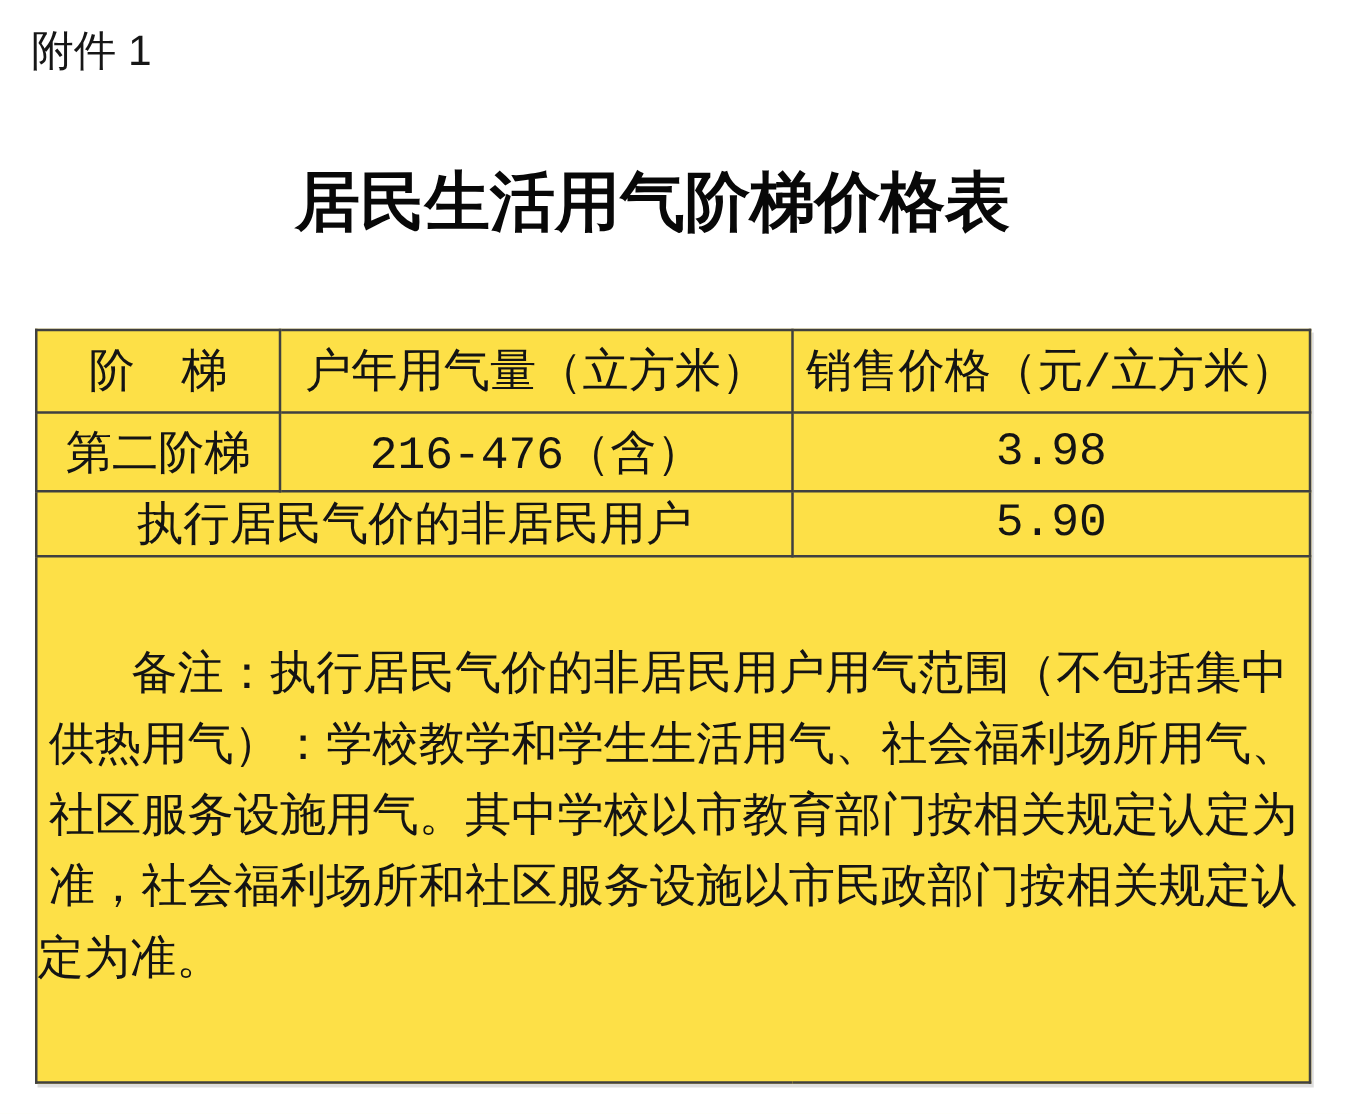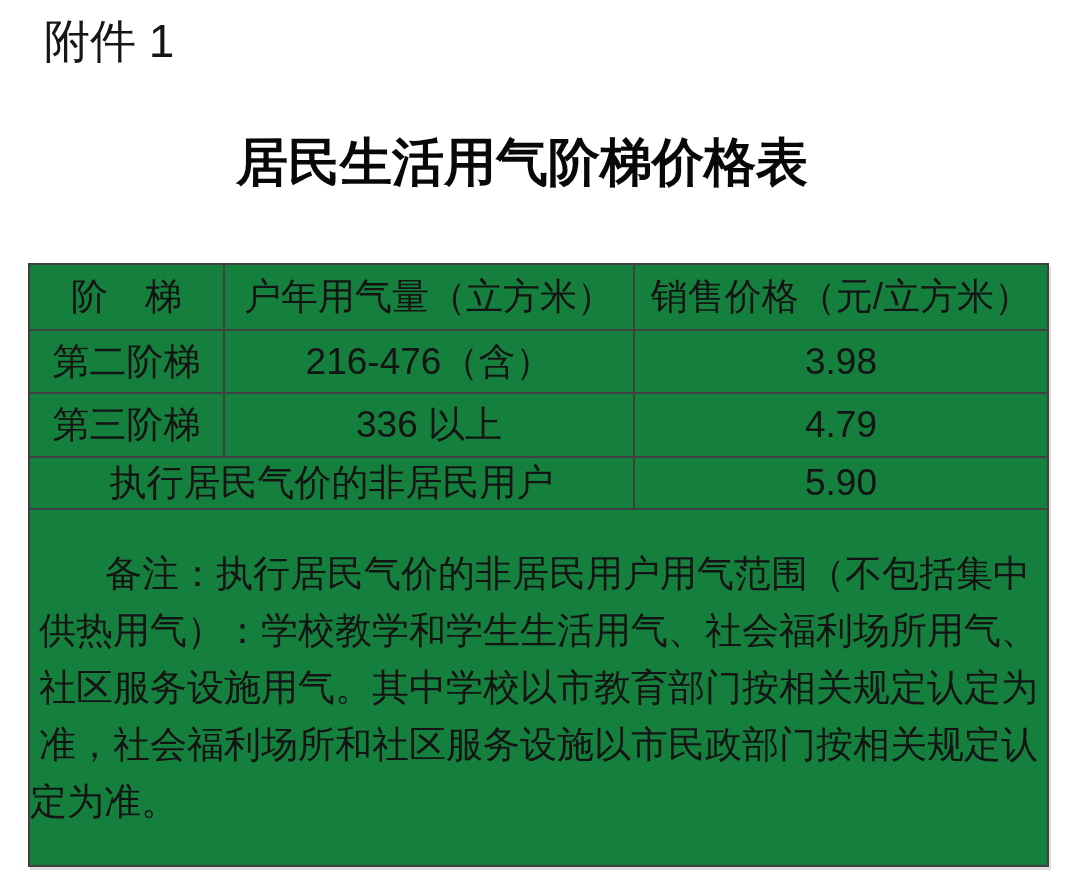--- a/index.html
+++ b/index.html
@@ -15,24 +15,23 @@
   .page {
     position: relative;
     width: 1080px;
     height: 891px;
     background: #ffffff;
   }
   .attachment-label {
     position: absolute;
     left: 25px;
     top: 21px;
-    font-size: 46px;
+    font-size: 34px;
     line-height: 40px;
     color: #161616;
-    margin-left: 19px;
   }
   .doc-title {
     position: absolute;
     left: 0;
     top: 130px;
     width: 1044px; 
     text-align: center;
     font-family: "Liberation Serif", "DejaVu Serif", serif;
     font-weight: 700;
     font-size: 52px;
@@ -41,22 +40,23 @@
     letter-spacing: 0px;
   }
   table.price-table {
     position: absolute;
     left: 28px;
     top: 263px;
     width: 1019px;
     height: 604px;
     border-collapse: collapse;
     table-layout: fixed;
-    background: #15803d;
+    background: #fde047;
     box-shadow: 2px 3px 0 rgba(160,160,160,0.35);
+    font-family: Liberation Mono, monospace;
   }
   table.price-table td, table.price-table th {
     border: 2px solid #404040;
     font-weight: normal;
     font-size: 37px;
     color: #141414;
     padding: 0;
     vertical-align: middle;
     text-align: center;
     overflow: hidden;
@@ -102,25 +102,20 @@
         <td>销售价格（元/立方米）</td>
       </tr>
 
 
       <tr class="tier-row">
         <td class="tier-cell">第二阶梯</td>
         <td>216-476（含）</td>
         <td>3.98</td>
       </tr>
 
-      <tr class="tier-row tier-row-3">
-        <td class="tier-cell">第三阶梯</td>
-        <td>336 以上</td>
-        <td>4.79</td>
-      </tr>
 
       <tr class="merged-row">
         <td colspan="2">执行居民气价的非居民用户</td>
         <td>5.90</td>
       </tr>
 
       <tr>
         <td colspan="3" class="note-cell">备注：执行居民气价的非居民用户用气范围（不包括集中供热用气）：学校教学和学生生活用气、社会福利场所用气、社区服务设施用气。其中学校以市教育部门按相关规定认定为准，社会福利场所和社区服务设施以市民政部门按相关规定认定为准。</td>
       </tr>
     </tbody>

